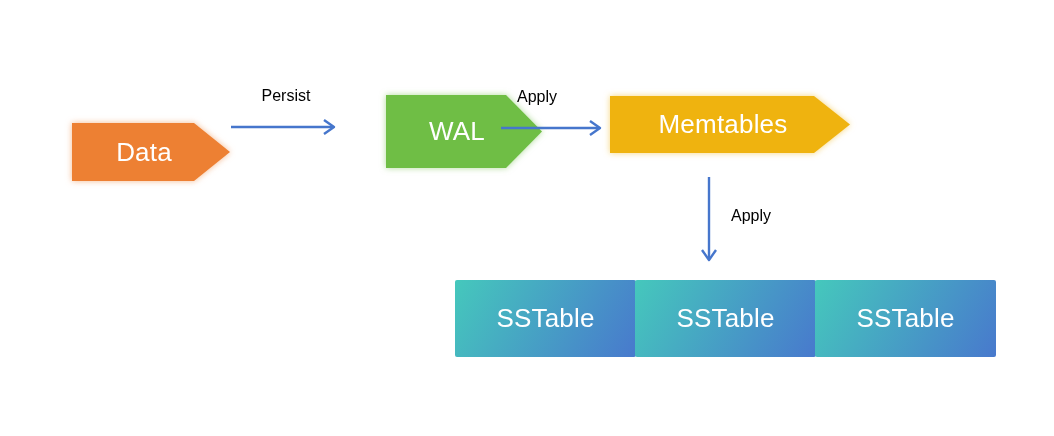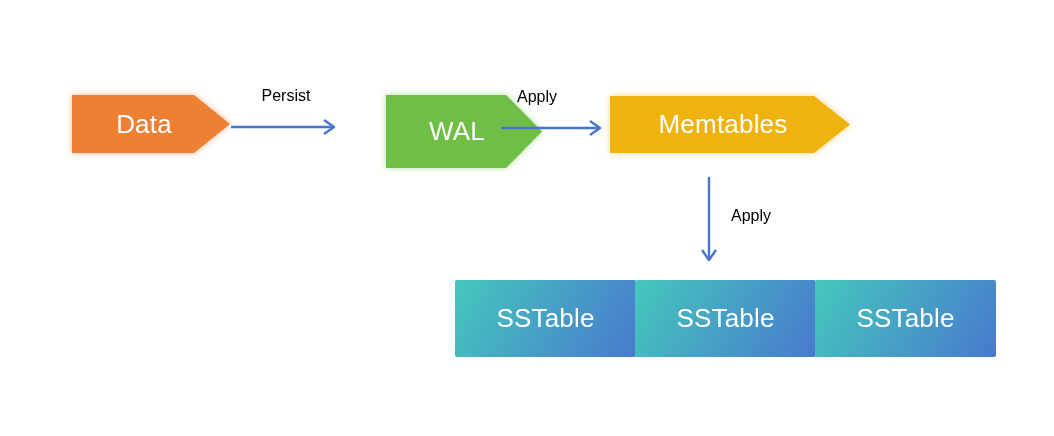--- a/index.html
+++ b/index.html
@@ -12,21 +12,21 @@
     position: relative;
     width: 1054px;
     height: 436px;
     background: var(--background, #ffffff);
     overflow: hidden;
   }
   
   .shape-wrap {
     position: absolute;
   }
-  .glow-data      { filter: drop-shadow(0 0 3px rgba(237,128,51,.55)); }
+  .glow-data      { filter: drop-shadow(0 0 3px rgba(237,128,51,.55)); margin-top: 28px; }
   .glow-wal       { filter: drop-shadow(0 0 3px rgba(111,190,69,.55)); }
   .glow-memtables { filter: drop-shadow(0 0 3px rgba(239,179,15,.55)); }
   .pent {
     width: 100%;
     height: 100%;
     clip-path: polygon(0 0, calc(100% - 36px) 0, 100% 50%, calc(100% - 36px) 100%, 0 100%);
     display: flex;
     align-items: center;
     justify-content: center;
     padding-right: 14px;

